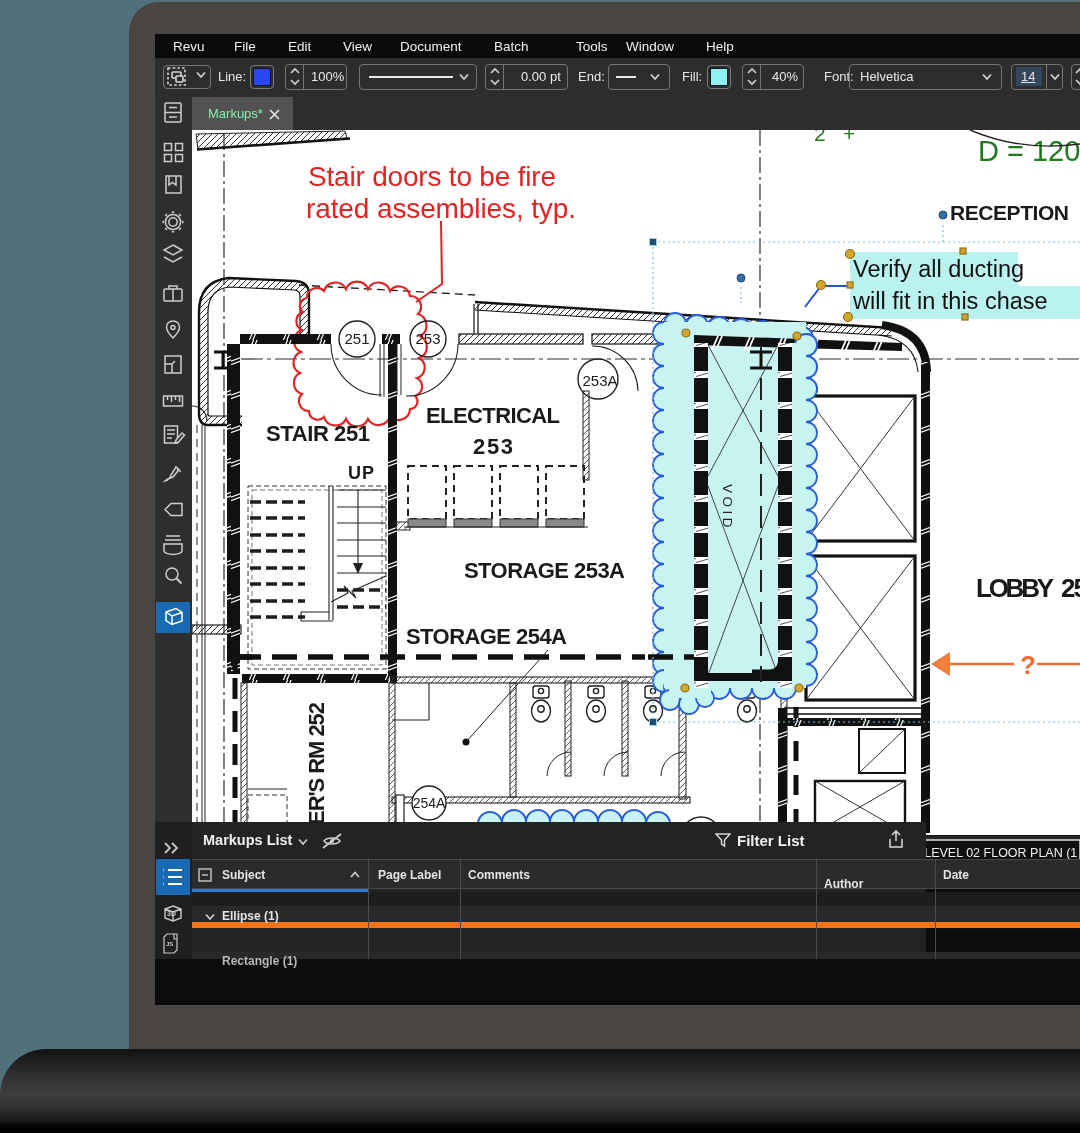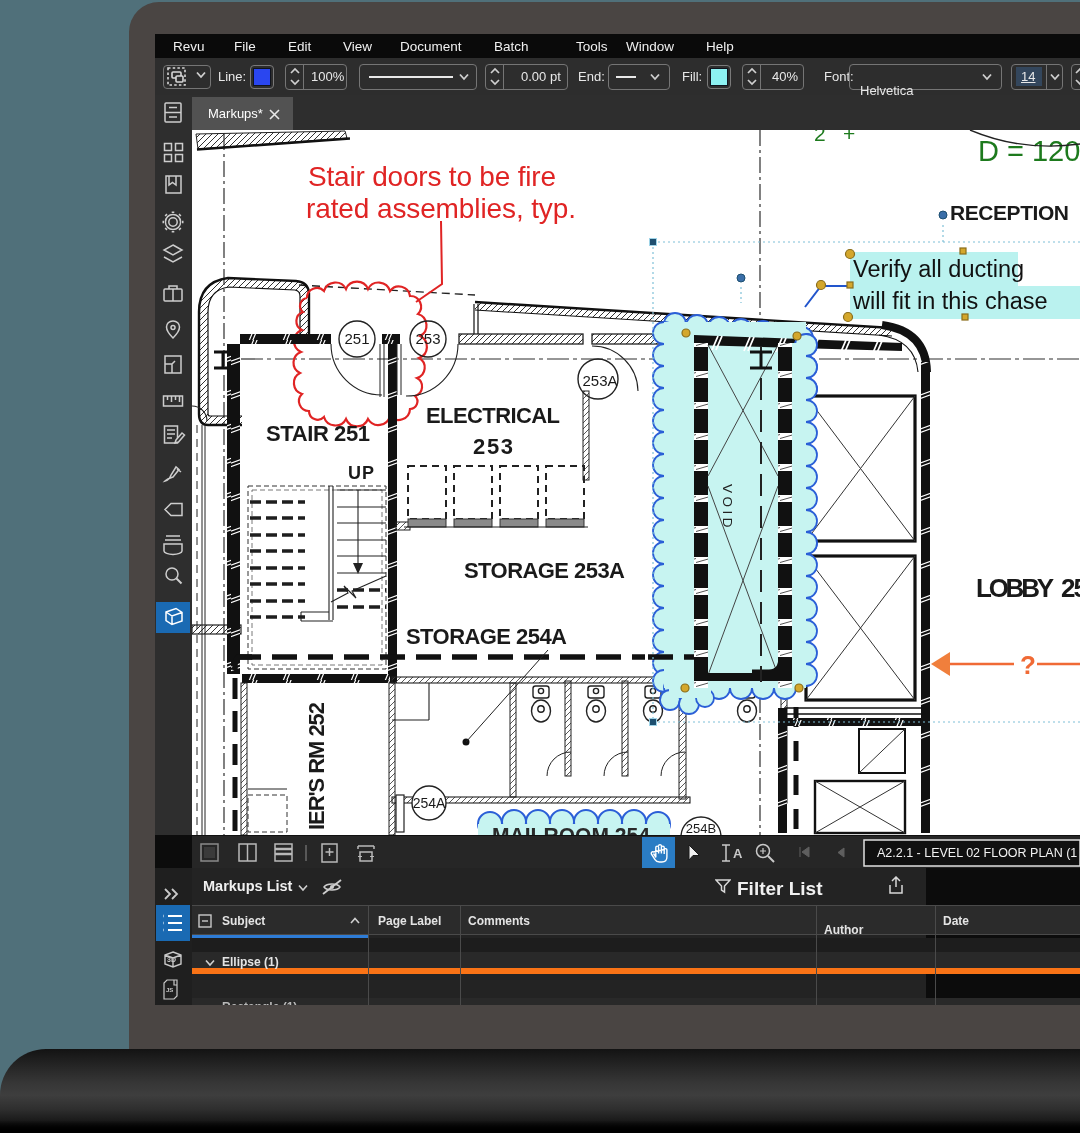--- a/index.html
+++ b/index.html
@@ -75,40 +75,40 @@
       </div>
     <div class="abs" style="left:587px;top:6px;width:62px;height:26px;border:1px solid #757575;border-radius:4px;"></div>
     <svg class="abs" style="left:591px;top:9px;" width="12" height="20" viewBox="0 0 12 20">
         <path d="M2 6 L6 2 L10 6" fill="none" stroke="#cfcfcf" stroke-width="1.7"></path>
         <path d="M2 13 L6 17 L10 13" fill="none" stroke="#cfcfcf" stroke-width="1.7"></path>
       </svg>
     <div class="abs" style="left:605px;top:6px;width:0;height:26px;border-left:1px solid #757575;"></div>
     <span class="abs" style="left:617px;top:11px;">40%</span>
     <span class="abs" style="left:661px;top:11px;margin-left:8px;">Font:</span>
     <div class="abs" style="left:694px;top:6px;width:153px;height:26px;border:1px solid #757575;border-radius:4px;"></div>
-    <span class="abs" style="left:705px;top:25px;">Helvetica</span>
+    <span class="abs" style="left:705px;top:11px;">Helvetica</span>
     <svg class="abs" style="left:826px;top:15px;" width="12" height="8" viewBox="0 0 12 8">
         <path d="M2 1.5 L6 6 L10 1.5" fill="none" stroke="#cfcfcf" stroke-width="1.8"></path>
       </svg>
     <div class="abs" style="left:856px;top:6px;width:52px;height:26px;border:1px solid #757575;border-radius:4px;"></div>
     <div class="abs" style="left:861px;top:9px;width:26px;height:19px;background:#33465c;"></div>
       <span class="abs" style="left:866px;top:11px;text-decoration:underline;">14</span>
     <div class="abs" style="left:891px;top:6px;width:0;height:26px;border-left:1px solid #757575;"></div>
     <svg class="abs" style="left:894px;top:15px;" width="12" height="8" viewBox="0 0 12 8">
         <path d="M2 1.5 L6 6 L10 1.5" fill="none" stroke="#cfcfcf" stroke-width="1.8"></path>
       </svg>
     <div class="abs" style="left:916px;top:6px;width:16px;height:26px;border:1px solid #757575;border-radius:4px;"></div>
     <svg class="abs" style="left:919px;top:9px;" width="12" height="20" viewBox="0 0 12 20">
         <path d="M2 6 L6 2 L10 6" fill="none" stroke="#cfcfcf" stroke-width="1.7"></path>
         <path d="M2 13 L6 17 L10 13" fill="none" stroke="#cfcfcf" stroke-width="1.7"></path>
       </svg>
   </div>
 
   <div class="abs" style="left:0;top:61px;width:925px;height:35px;background:#2e2e2e;">
-    <div class="abs" style="left:37px;top:2px;width:101px;height:33px;background:#525252;color:#ffffff;font-size:13px;">
+    <div class="abs" style="left:37px;top:2px;width:101px;height:33px;background:#525252;color:#86efac;font-size:13px;">
       <span class="abs" style="left:16px;top:9px;">Markups*</span>
       <svg class="abs" style="left:76px;top:11px;" width="13" height="13" viewBox="0 0 13 13">
           <path d="M2 2 L11 11 M11 2 L2 11" stroke="#e8e8e8" stroke-width="1.6"></path>
         </svg>
     </div>
   </div>
 
   <div class="abs" id="sidebar" style="left:0;top:61px;width:37px;height:740px;background:#2e2e2e;"></div>
 
   <div class="abs" style="left:37px;top:96px;width:888px;height:705px;background:#ffffff;overflow:hidden;" id="canvasbox">
@@ -546,21 +546,21 @@
       </g>
       <g stroke="#5f5f5f" fill="#5f5f5f">
         <path d="M617 11 l-7 5 l7 5 z M608 11 v10" stroke-width="1"></path>
         <path d="M652 12 l-6 4.5 l6 4.5 z" stroke-width="1"></path>
       </g>
       <rect x="672" y="4" width="216" height="26" fill="#101010" stroke="#e0e0e0" stroke-width="1.5"></rect>
       <text x="685" y="21" font-size="12.5" fill="#f2f2f2">A2.2.1 - LEVEL 02 FLOOR PLAN (1 o</text>
     </svg>
   </div>
 
-  <div class="abs" style="left:0;top:834px;width:771px;height:137px;background:#232323;">
+  <div class="abs" style="left:0;top:788px;width:771px;height:137px;background:#232323;">
 
     <div class="abs" style="left:0;top:0;width:37px;height:137px;background:#1f1f1f;"></div>
     <svg class="abs" style="left:0;top:0;" width="37" height="137" viewBox="0 0 37 137">
       <g stroke="#c9c9c9" fill="none" stroke-width="1.8">
         <path d="M10 21 l5 5 l-5 5 M17 21 l5 5 l-5 5"></path>
       </g>
       <rect x="1" y="37" width="34" height="36" fill="#1a6ab3"></rect>
       <g stroke="#ffffff" fill="none" stroke-width="2">
         <path d="M13 48 h14 M13 55 h14 M13 62 h14"></path>
         <path d="M8 48 h.5 M8 55 h.5 M8 62 h.5" stroke-width="2.6"></path>
@@ -579,21 +579,21 @@
           <path d="M2 1.5 L6 6 L10 1.5" fill="none" stroke="#cfcfcf" stroke-width="1.6"></path>
         </svg>
       <svg class="abs" style="left:128px;top:10px;" width="24" height="18" viewBox="0 0 24 18">
         <path d="M4 9 c3 -4 13 -4 16 0 c-3 4 -13 4 -16 0 z" fill="none" stroke="#cdcdcd" stroke-width="1.5"></path>
         <circle cx="12" cy="9" r="2" fill="#cdcdcd"></circle>
         <path d="M3 16 L21 2" stroke="#cdcdcd" stroke-width="1.8"></path>
       </svg>
       <svg class="abs" style="left:523px;top:10px;" width="16" height="16" viewBox="0 0 16 16">
           <path d="M1 2 h14 l-5.5 6 v6 l-3 -2 v-4 z" fill="none" stroke="#d8d8d8" stroke-width="1.5"></path>
         </svg>
-      <span class="abs" style="left:545px;top:10px;font-size:19px;font-weight:bold;">Filter List</span>
+      <span class="abs" style="left:545px;top:10px;font-size:15px;font-weight:bold;">Filter List</span>
       <svg class="abs" style="left:695px;top:8px;" width="18" height="20" viewBox="0 0 18 20">
           <path d="M9 1 v10 M5 5 l4 -4 l4 4 M3 9 v8 h12 v-8" fill="none" stroke="#d8d8d8" stroke-width="1.5"></path>
         </svg>
     </div>
 
     <div class="abs" style="left:37px;top:37px;width:888px;height:100px;font-size:12px;color:#e4e4e4;">
       <div class="abs" style="left:0;top:0;width:888px;height:30px;background:#2b2b2b;border-top:1px solid #4a4a4a;border-bottom:1px solid #4a4a4a;">
         <svg class="abs" style="left:6px;top:8px;" width="14" height="14" viewBox="0 0 14 14">
             <rect x="1" y="1" width="12" height="12" fill="none" stroke="#c9c9c9" stroke-width="1.4"></rect>
             <path d="M4 7 h6" stroke="#c9c9c9" stroke-width="1.4"></path>

